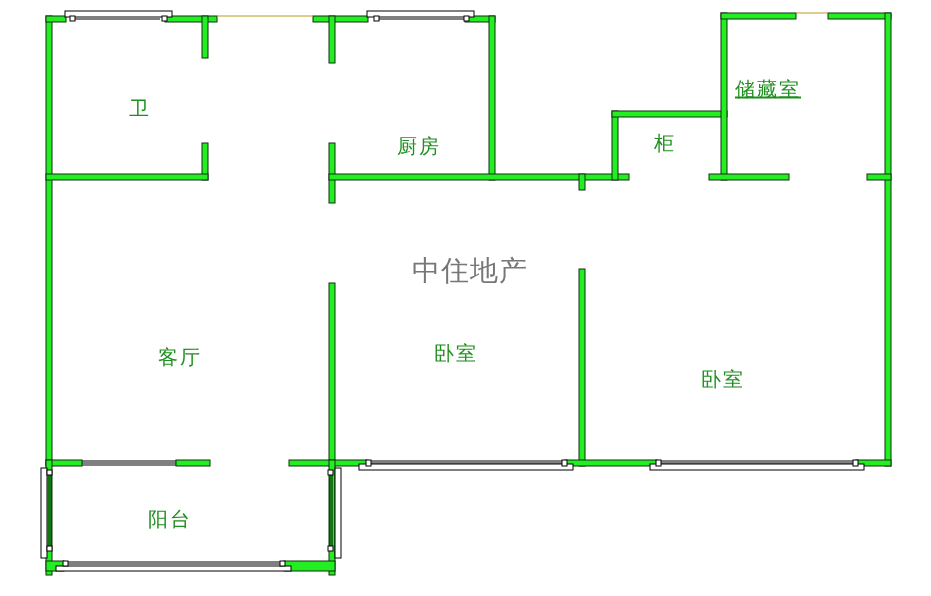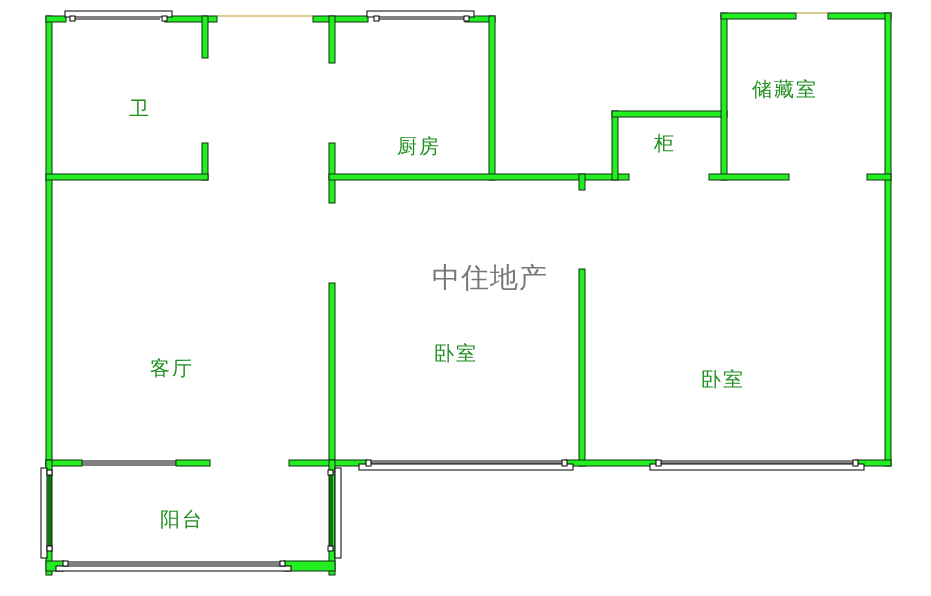--- a/index.html
+++ b/index.html
@@ -115,22 +115,22 @@
     <rect class="post" x="63" y="561" width="5" height="5"></rect>
     <rect class="post" x="280" y="561" width="5" height="5"></rect>
   </g>
 
   <g>
     <line class="door-line" x1="217" y1="16" x2="313" y2="16"></line>
     <line class="door-line" x1="796" y1="13" x2="828" y2="13"></line>
   </g>
 </svg>
 
-<div class="watermark" style="left:470px; top:278px;margin-left:20px;">中住地产</div>
+<div class="watermark" style="left:470px; top:271px;">中住地产</div>
 
 <div class="room-label" style="left:140px; top:108px;">卫</div>
 <div class="room-label" style="left:419px; top:146px;">厨房</div>
 <div class="room-label" style="left:665px; top:143px;">柜</div>
-<div class="room-label" style="left:785px; top:89px;">储藏室</div>
-<div class="room-label" style="left:172px; top:357px;margin-top:11px;">客厅</div>
+<div class="room-label" style="left:768px; top:89px;text-decoration:underline;">储藏室</div>
+<div class="room-label" style="left:180px; top:357px;">客厅</div>
 <div class="room-label" style="left:456px; top:353px;">卧室</div>
 <div class="room-label" style="left:723px; top:379px;">卧室</div>
-<div class="room-label" style="left:182px; top:519px;">阳台</div>
+<div class="room-label" style="left:170px; top:519px;">阳台</div>
 
 </body></html>

